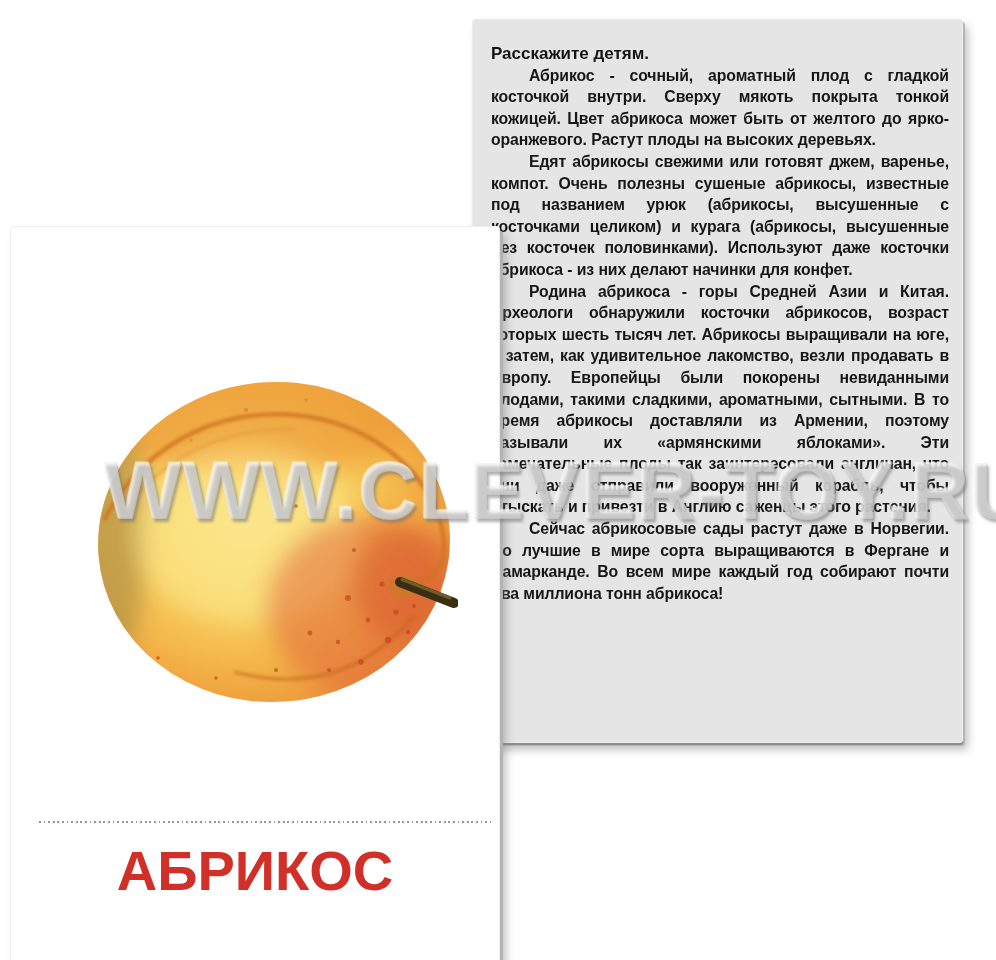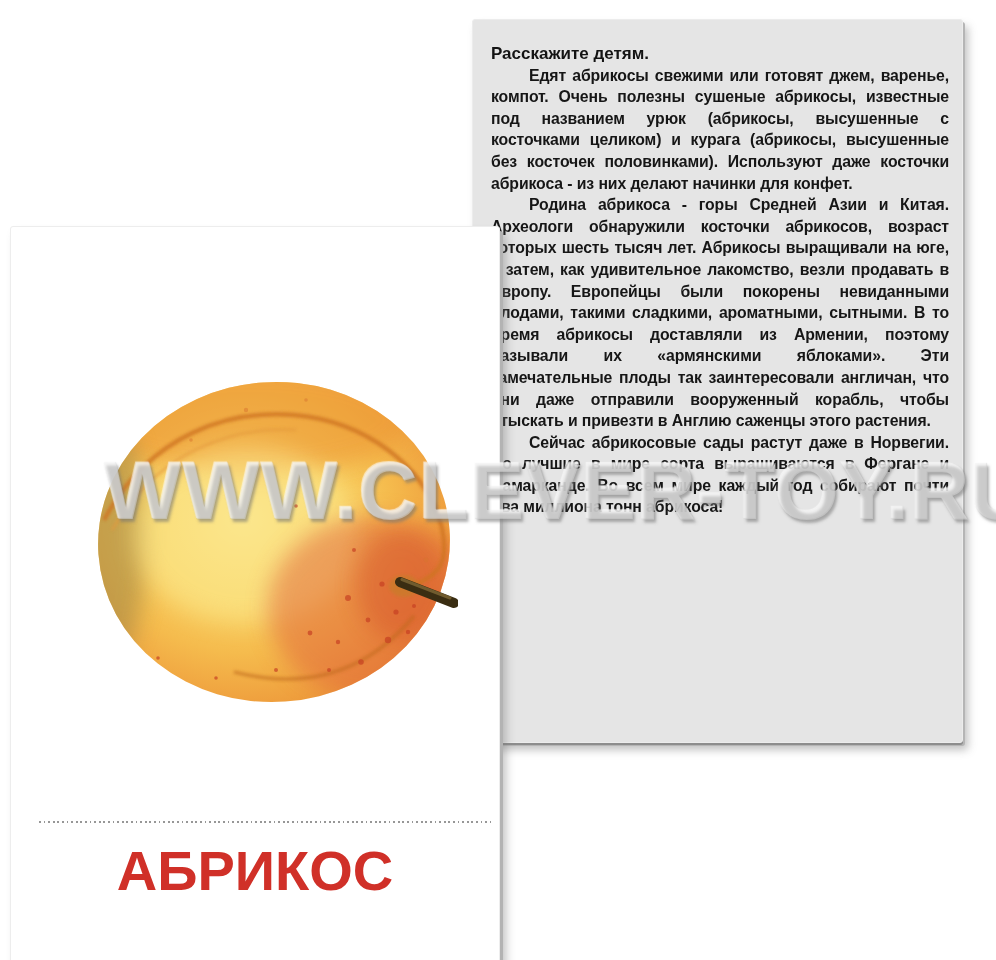--- a/index.html
+++ b/index.html
@@ -107,20 +107,21 @@
     user-select: none;
   }
 </style>
 </head>
 <body>
 
 <div class="scene">
 
   <div class="back-card">
     <div class="heading">Расскажите детям.</div>
+    <p>Абрикос - сочный, ароматный плод с гладкой косточкой внутри. Сверху мякоть покрыта тонкой кожицей. Цвет абрикоса может быть от желтого до ярко-оранжевого. Растут плоды на высоких деревьях.</p>
     <p>Едят абрикосы свежими или готовят джем, варенье, компот. Очень полезны сушеные абрикосы, известные под названием урюк (абрикосы, высушенные с косточками целиком) и курага (абрикосы, высушенные без косточек половинками). Используют даже косточки абрикоса - из них делают начинки для конфет.</p>
     <p>Родина абрикоса - горы Средней Азии и Китая. Археологи обнаружили косточки абрикосов, возраст которых шесть тысяч лет. Абрикосы выращивали на юге, а затем, как удивительное лакомство, везли продавать в Европу. Европейцы были покорены невиданными плодами, такими сладкими, ароматными, сытными. В то время абрикосы доставляли из Армении, поэтому называли их «армянскими яблоками». Эти замечательные плоды так заинтересовали англичан, что они даже отправили вооруженный корабль, чтобы отыскать и привезти в Англию саженцы этого растения.</p>
     <p>Сейчас абрикосовые сады растут даже в Норвегии. Но лучшие в мире сорта выращиваются в Фергане и Самарканде. Во всем мире каждый год собирают почти два миллиона тонн абрикоса!</p>
   </div>
 
   <div class="front-card">
 
     <div class="apricot-wrap">
       <svg width="362" height="336" viewBox="0 0 362 336">
         <defs>

